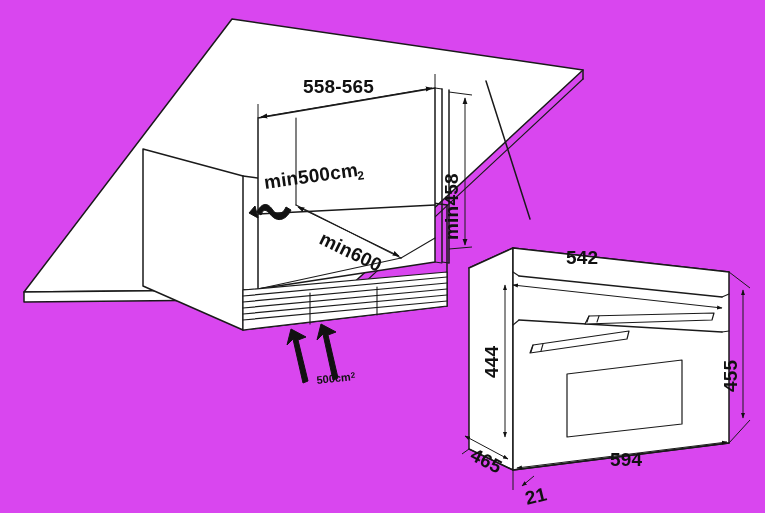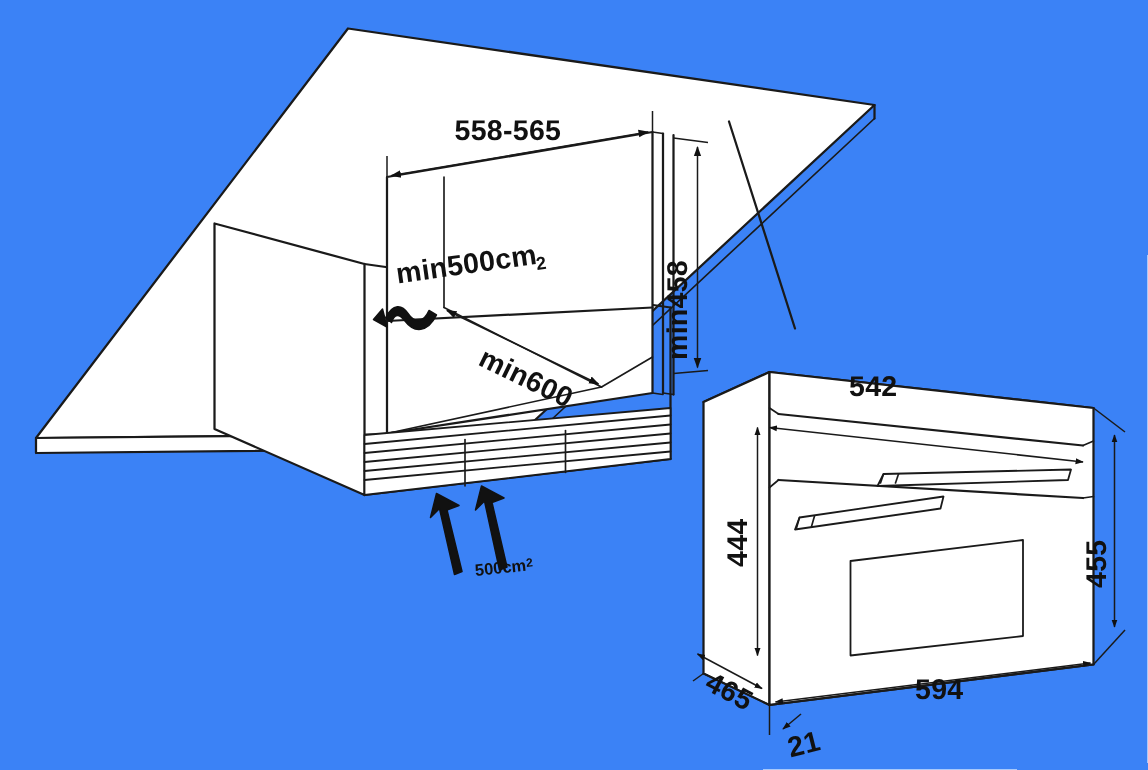--- a/index.html
+++ b/index.html
@@ -10,21 +10,21 @@
   body {
     width: 765px;
     height: 513px;
     overflow: hidden;
     font-family: "Liberation Sans", sans-serif;
   }
   #drawing-root {
     position: relative;
     width: 765px;
     height: 513px;
-    background: #3b82f6;
+    background: #d946ef;
   }
   svg.tech-drawing {
     display: block;
     width: 765px;
     height: 513px;
   }
   .ln {
     fill: none;
     stroke: #1a1a1a;
     stroke-width: 1.5;

